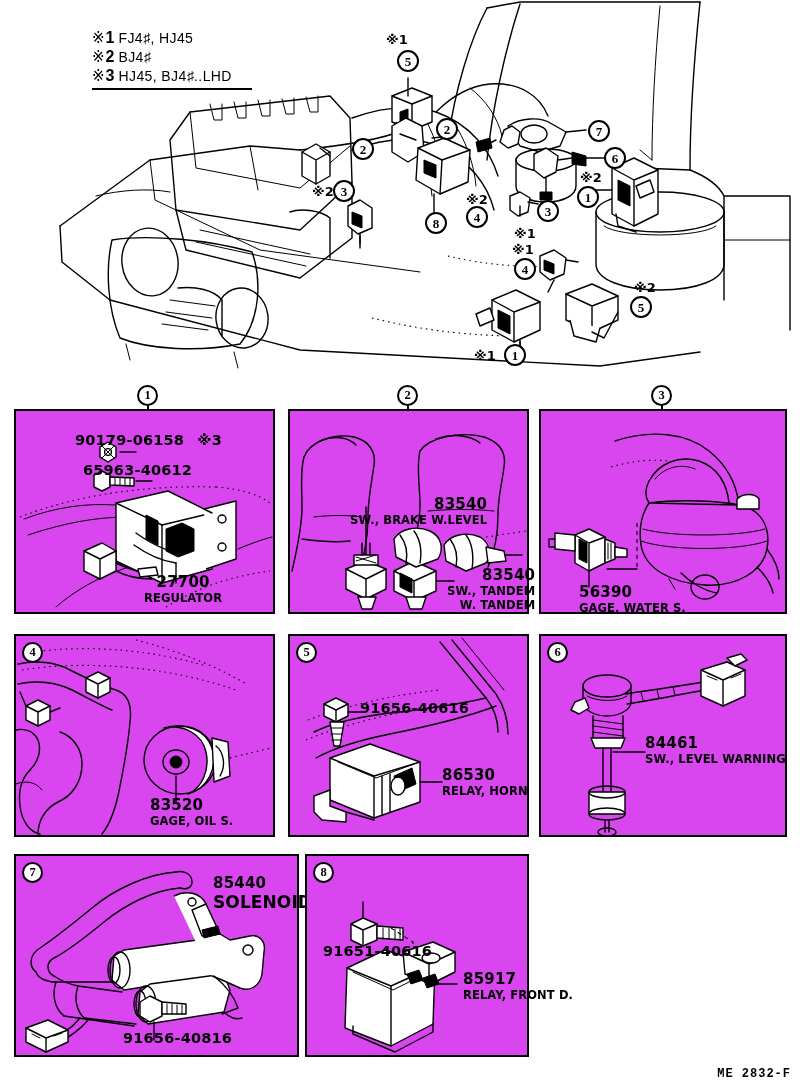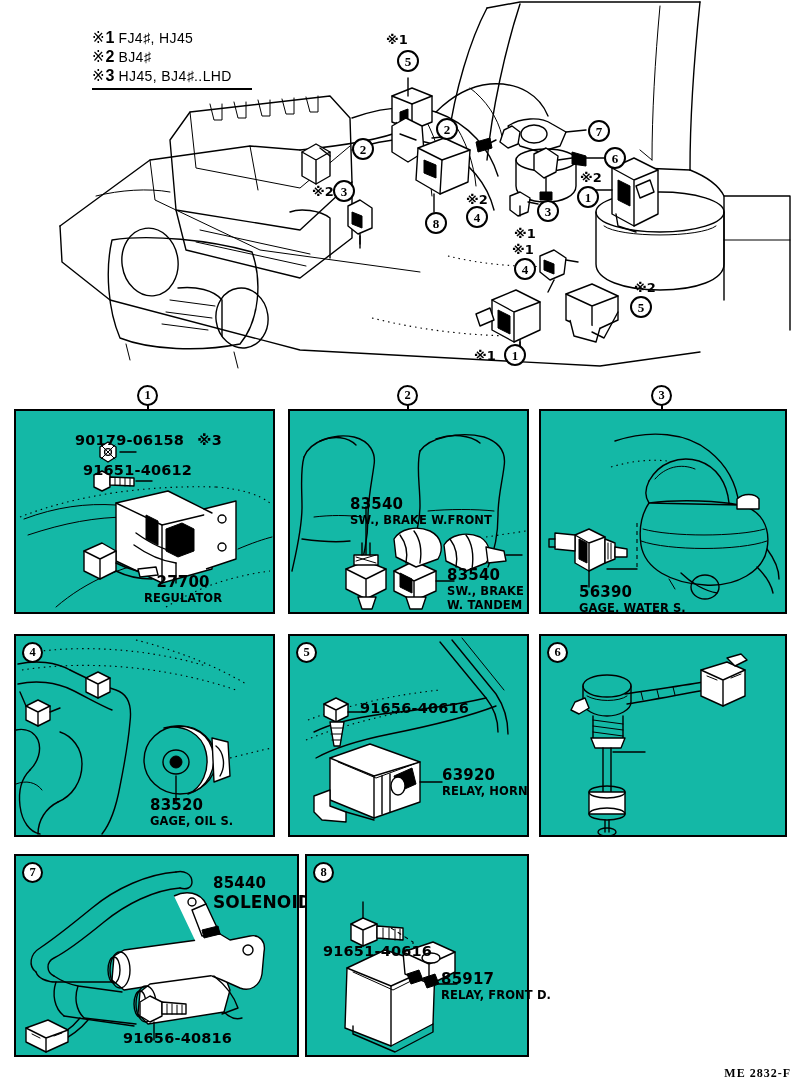--- a/index.html
+++ b/index.html
@@ -29,21 +29,21 @@
     font-size:13px;font-weight:bold;line-height:1;box-sizing:border-box;
     font-family:"Liberation Serif","DejaVu Serif",serif;
   }
   .note{
     font-size:13px;font-weight:bold;white-space:nowrap;
     font-family:"DejaVu Sans",sans-serif;
   }
 
   
   .panel{
-    position:absolute;border:2px solid #000;background:#14b8a6;box-sizing:border-box;
+    position:absolute;border:2px solid #000;background:#d946ef;box-sizing:border-box;
   }
   .panel-num{
     position:absolute;width:21px;height:21px;border:2px solid #000;border-radius:50%;
     background:#fff;display:flex;align-items:center;justify-content:center;
     font-size:12.5px;font-weight:bold;box-sizing:border-box;z-index:6;
     font-family:"Liberation Serif","DejaVu Serif",serif;
   }
   .panel-num.top{top:-13px;}
   .panel-num.inside{top:6px;left:6px;}
   .numstem{position:absolute;width:2px;height:11px;background:#000;z-index:5;}
@@ -51,21 +51,21 @@
   .pnum{
     position:absolute;font-weight:bold;white-space:nowrap;
     font-family:"DejaVu Sans",sans-serif;
   }
   .pnum .big{font-size:15px;letter-spacing:.2px;display:block;}
   .pnum .desc{font-size:11.5px;letter-spacing:.1px;display:block;margin-top:0px;}
   .pnum.inline{font-size:14.5px;letter-spacing:.2px;}
 
   .footcode{
     position:absolute;right:9px;bottom:7px;font-size:12px;font-weight:bold;
-    letter-spacing:1px;font-family:Liberation Serif, serif;
+    letter-spacing:1px;font-family:Liberation Mono, monospace;
   }
   svg{display:block;}
   .ln{fill:none;stroke:#000;stroke-width:1.4;stroke-linejoin:round;stroke-linecap:round;}
   .ln-t{fill:none;stroke:#000;stroke-width:1;stroke-linejoin:round;stroke-linecap:round;}
   .ln-d{fill:none;stroke:#000;stroke-width:1.1;stroke-dasharray:4 4;}
   .ln-dd{fill:none;stroke:#000;stroke-width:1.1;stroke-dasharray:1.5 4;}
   .fillw{fill:#fff;stroke:#000;stroke-width:1.4;stroke-linejoin:round;}
   .fillk{fill:#000;stroke:#000;stroke-width:1;}
 </style>
 </head>
@@ -318,30 +318,30 @@
         <path class="ln" d="M100 160 C112 166 124 168 136 168"></path>
         <path class="fillw" d="M122 158 L140 156 L142 164 L124 166 Z"></path>
       </g>
       <path class="ln" d="M160 152 L160 172"></path>
     </svg>
 
     <div class="pnum inline" style="left:59px;top:21px;">
       <span>90179-06158</span>
       <span style="margin-left:8px;font-family:'DejaVu Sans',sans-serif;">※3</span>
     </div>
-    <div class="pnum inline" style="left:67px;top:51px;">91651-40612</div>
+    <div class="pnum inline" style="left:67px;top:51px;">65963-40612</div>
     <div class="pnum" style="left:128px;top:162px;text-align:center;">
       <span class="big">27700</span>
       <span class="desc">REGULATOR</span>
     </div>
   </div>
 
   <div class="abs numstem" style="left:407px;top:398px;"></div>
   <div class="panel-num top" style="left:397px;top:385px;">2</div>
-  <div class="panel" style="left:288px;top:409px;width:241px;height:205px;">
+  <div class="panel" style="left:288px;top:409px;width:241px;height:205px;text-align:right;">
     <svg width="237" height="201" viewBox="0 0 237 201">
 
       <path class="ln" d="M14 46 C20 30 44 22 64 26 C80 30 86 42 84 54 C82 70 78 86 78 106 C78 126 74 150 66 166"></path>
       <path class="ln" d="M14 46 C10 60 12 78 12 96 C12 118 6 142 2 160"></path>
       <path class="ln" d="M30 30 C44 24 58 26 66 34"></path>
       <path class="ln-t" d="M24 106 C40 104 58 104 72 106"></path>
       <path class="ln" d="M12 128 C26 130 44 132 60 130"></path>
 
       <path class="ln" d="M130 40 C140 26 170 20 194 26 C212 32 216 44 214 56 C212 72 208 86 208 104 C208 124 204 142 198 156"></path>
       <path class="ln" d="M130 40 C126 56 130 74 130 94 C130 110 126 126 120 140"></path>
@@ -375,25 +375,25 @@
         <path class="ln" d="M176 124 C182 132 184 144 182 158"></path>
         <path class="fillw" d="M196 136 L214 140 L216 150 L198 152 Z"></path>
         <path class="ln" d="M216 144 L232 144"></path>
       </g>
       <path class="ln" d="M146 170 L164 170"></path>
       <path class="ln-dd" d="M196 126 L236 120"></path>
     </svg>
 
     <div class="pnum" style="left:60px;top:84px;">
       <span class="big">83540</span>
-      <span class="desc">SW., BRAKE W.FRONT</span>
+      <span class="desc">SW., BRAKE W.LEVEL</span>
     </div>
     <div class="pnum" style="left:157px;top:155px;">
       <span class="big">83540</span>
-      <span class="desc">SW., BRAKE</span>
+      <span class="desc">SW., TANDEM</span>
       <span class="desc" style="margin-left:0;">W. TANDEM</span>
     </div>
   </div>
 
   <div class="abs numstem" style="left:661px;top:398px;"></div>
   <div class="panel-num top" style="left:651px;top:385px;">3</div>
   <div class="panel" style="left:539px;top:409px;width:248px;height:205px;">
     <svg width="244" height="201" viewBox="0 0 244 201">
 
       <path class="ln" d="M74 30 C110 18 146 22 168 40 C188 56 196 76 198 94"></path>
@@ -504,21 +504,21 @@
         <path class="fillk" d="M104 140 L122 132 L126 148 L108 156 Z"></path>
         <ellipse class="fillw" cx="108" cy="150" rx="7" ry="9"></ellipse>
         <path class="fillw" d="M24 160 L40 154 L40 170 L56 176 L56 186 L32 184 L24 176 Z"></path>
         <path class="ln" d="M56 176 L84 184"></path>
       </g>
       <path class="ln" d="M130 146 L152 146"></path>
     </svg>
 
     <div class="pnum inline" style="left:70px;top:64px;">91656-40616</div>
     <div class="pnum" style="left:152px;top:130px;">
-      <span class="big">63920</span>
+      <span class="big">86530</span>
       <span class="desc">RELAY, HORN</span>
     </div>
   </div>
 
   <div class="panel" style="left:539px;top:634px;width:248px;height:203px;">
     <div class="panel-num inside">6</div>
     <svg width="244" height="199" viewBox="0 0 244 199">
       <g>
 
         <ellipse class="ln" cx="66" cy="50" rx="24" ry="11"></ellipse>
@@ -545,20 +545,24 @@
         <path class="ln-t" d="M100 56 L102 64 M116 54 L118 62 M132 51 L134 59"></path>
 
         <path class="fillw" d="M160 34 L186 26 L204 34 L204 60 L182 70 L160 60 Z"></path>
         <path class="ln" d="M160 34 L182 44 L204 34 M182 44 L182 70"></path>
         <path class="fillw" d="M186 22 L200 18 L206 24 L194 30 Z"></path>
         <path class="ln-t" d="M166 40 L176 44 M190 42 L200 38"></path>
       </g>
       <path class="ln" d="M72 116 L104 116"></path>
     </svg>
 
+    <div class="pnum" style="left:104px;top:98px;">
+      <span class="big">84461</span>
+      <span class="desc">SW., LEVEL WARNING</span>
+    </div>
   </div>
 
   <div class="panel" style="left:14px;top:854px;width:285px;height:203px;">
     <div class="panel-num inside">7</div>
     <svg width="281" height="199" viewBox="0 0 281 199">
       <g>
 
         <path class="ln" d="M160 16 C132 18 100 32 76 52 C54 70 36 84 24 92 C14 98 12 110 20 116"></path>
         <path class="ln" d="M164 32 C138 34 110 48 88 66 C66 84 50 96 38 102 C30 106 30 116 38 120"></path>
         <path class="ln" d="M160 16 C168 14 176 18 176 26 C176 32 170 34 164 32"></path>
@@ -627,21 +631,21 @@
         <path class="fillw" d="M96 96 L126 86 L148 96 L148 116 L124 128 L98 118 Z"></path>
         <path class="ln" d="M96 96 L122 108 L148 96 M122 108 L122 128"></path>
         <ellipse class="fillw" cx="124" cy="102" rx="9" ry="5"></ellipse>
         <path class="fillk" d="M100 118 L112 114 L116 124 L104 128 Z"></path>
         <path class="fillk" d="M116 122 L128 118 L132 128 L120 132 Z"></path>
       </g>
       <path class="ln" d="M132 128 L150 128"></path>
     </svg>
 
     <div class="pnum inline" style="left:16px;top:43px;margin-top:44px;">91651-40616</div>
-    <div class="pnum" style="left:134px;top:114px;">
+    <div class="pnum" style="left:156px;top:114px;">
       <span class="big">85917</span>
       <span class="desc">RELAY, FRONT D.</span>
     </div>
   </div>
 
   <div class="footcode">ME  2832-F</div>
 
 </div>
 
 </body></html>

